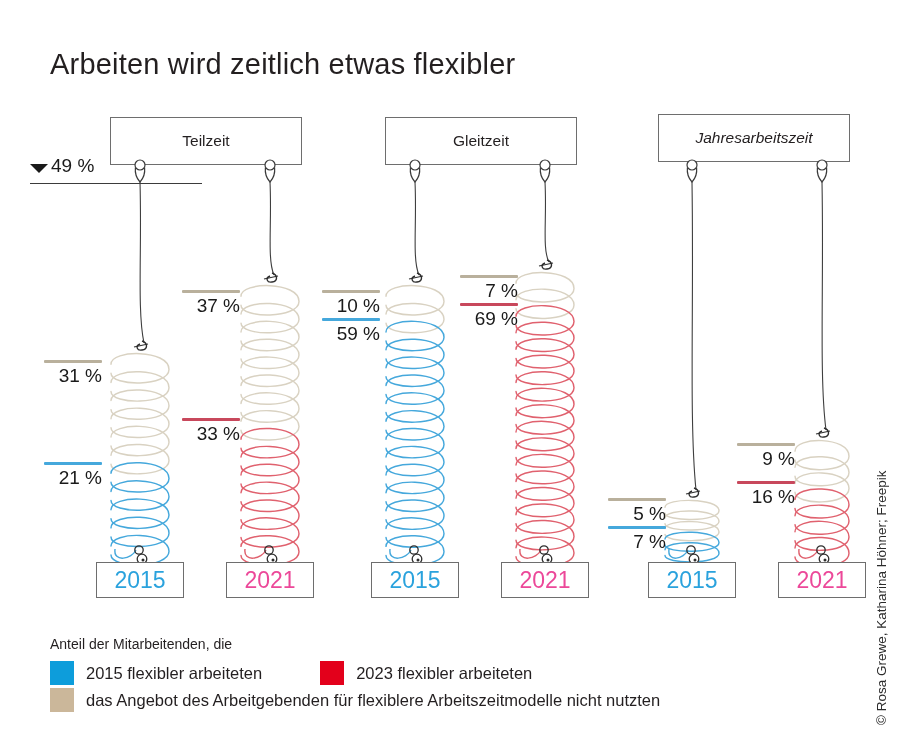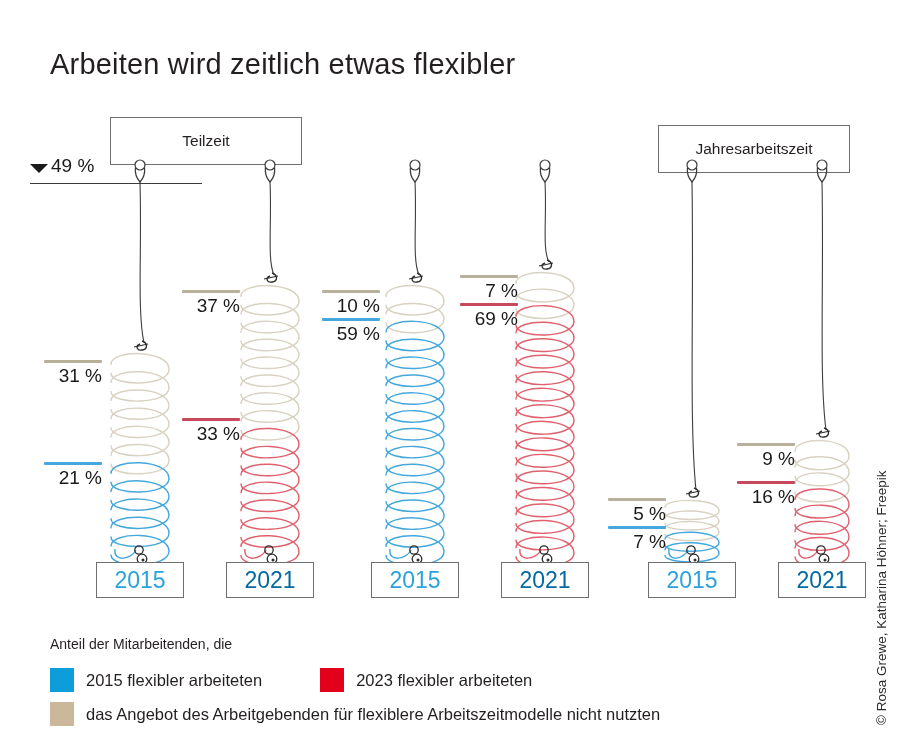--- a/index.html
+++ b/index.html
@@ -26,21 +26,21 @@
     font-size:15.5px;color:#231f20;box-sizing:border-box;
   }
 
   
   .year-box{
     position:absolute;border:1.2px solid #6e6e6e;background:#fff;
     display:flex;align-items:center;justify-content:center;
     font-size:23px;box-sizing:border-box;
   }
   .year-2015{color:#2aa2dd;}
-  .year-2021{color:#0369a1;}
+  .year-2021{color:#ec4899;}
 
   
   .axis100{position:absolute;left:30px;top:152px;width:170px;height:36px;}
   .axis100 .tri{
     position:absolute;left:0;top:12px;width:0;height:0;
     border-left:9px solid transparent;border-right:9px solid transparent;
     border-top:9px solid #1a1a1a;
   }
   .axis100 .lbl{position:absolute;left:21px;top:3px;font-size:19px;color:#1a1a1a;white-space:nowrap;}
   .axis100 .rule{position:absolute;left:0;top:31px;width:172px;height:1.4px;background:#3b3b3b;}
@@ -48,21 +48,21 @@
   
   .pct{position:absolute;white-space:nowrap;}
   .pct .rule{height:2.6px;width:58px;border-radius:1px;}
   .pct .txt{font-size:19px;color:#1a1a1a;line-height:1.12;padding-top:2px;}
   .pct.right .rule{margin-left:auto;}
   .pct.right{text-align:right;}
 
   
   .legend{position:absolute;left:50px;top:636px;}
   .legend-head{font-size:14px;color:#231f20;margin-bottom:6px;}
-  .legend-row{display:flex;align-items:center;margin-top:10px;}
+  .legend-row{display:flex;align-items:center;margin-top:3px;}
   .sw{width:24px;height:24px;display:inline-block;flex:0 0 auto;}
   .legend-txt{font-size:16.5px;color:#231f20;margin-left:12px;white-space:nowrap;}
   .legend-cols{display:flex;}
   .legend-cols .legend-row:nth-child(2){margin-left:58px;}
   .credit-wrap{
     position:absolute;left:874px;top:385px;width:340px;height:20px;
     transform:rotate(-90deg);transform-origin:0 0;
   }
   .credit-wrap .credit-txt{
     position:absolute;left:-340px;top:0;width:340px;
@@ -80,21 +80,24 @@
 
   <div class="axis100">
     <div class="tri"></div>
     <div class="lbl">49 %</div>
     <div class="rule"></div>
   </div>
 
   <div class="cat-box" style="left:110px;top:117px;width:192px;height:48px;">
     <span>Teilzeit</span>
   </div>
-  <div class="cat-box" style="left:658px;top:125px;width:192px;height:48px;">
+  <div class="cat-box" style="left:385px;top:117px;width:192px;height:48px;">
+    <span>Gleitzeit</span>
+  </div>
+  <div class="cat-box" style="left:658px;top:114px;width:192px;height:48px;font-style:italic;">
     <span>Jahresarbeitszeit</span>
   </div>
 
   <svg id="art" width="906" height="731" viewBox="0 0 906 731" style="position:absolute;left:0;top:0;">
     <defs></defs>
     <g id="art-g">
         <circle cx="140" cy="165" r="5" fill="#fff" stroke="#3a3a3a" stroke-width="1.2"></circle>
         <path d="M 135.4 167.5 Q 134.5 176 140 182 Q 145.5 176 144.6 167.5" fill="none" stroke="#3a3a3a" stroke-width="1.2"></path>
         <circle cx="270" cy="165" r="5" fill="#fff" stroke="#3a3a3a" stroke-width="1.2"></circle>
         <path d="M 265.4 167.5 Q 264.5 176 270 182 Q 275.5 176 274.6 167.5" fill="none" stroke="#3a3a3a" stroke-width="1.2"></path>

